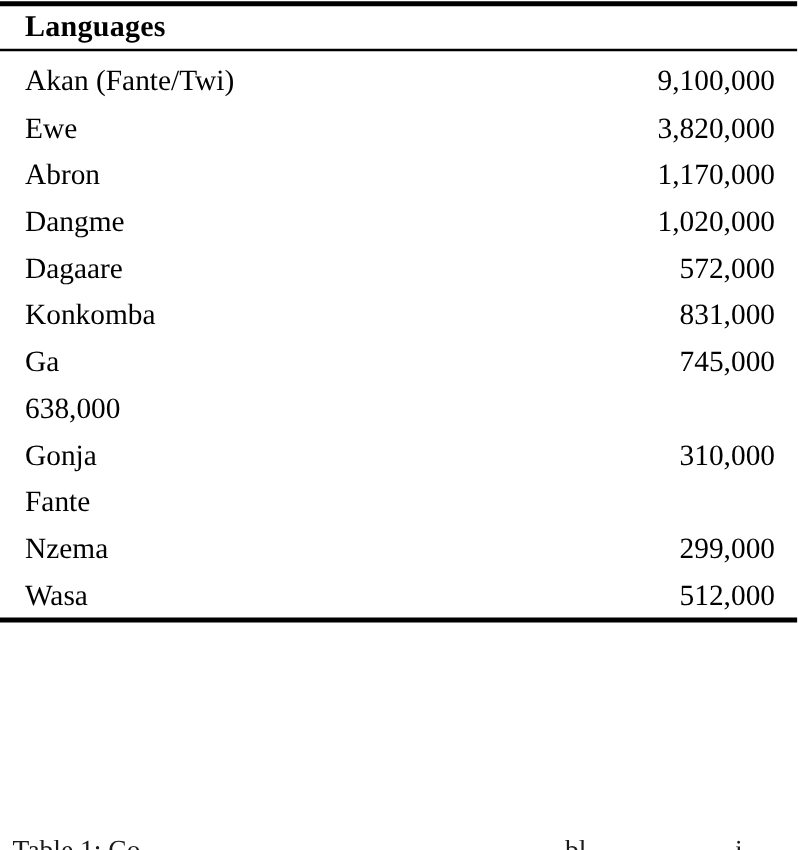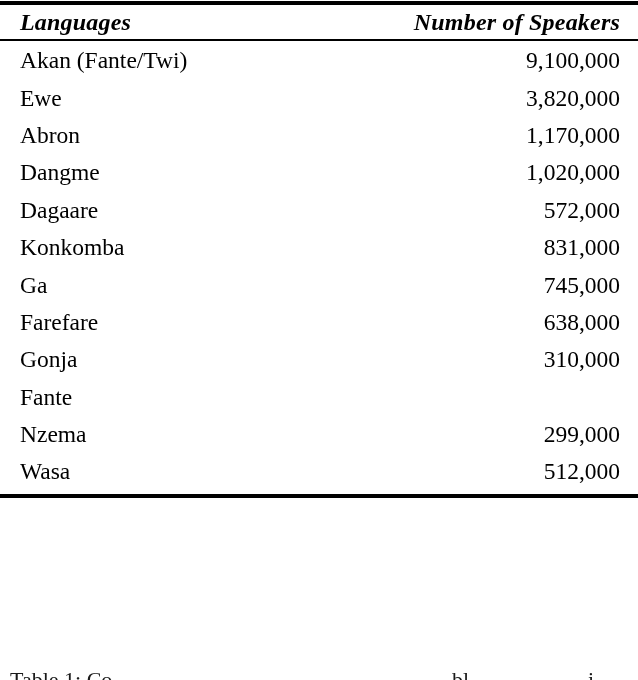--- a/index.html
+++ b/index.html
@@ -18,46 +18,44 @@
     box-sizing:border-box;
   }
   .thead{
     display:flex;justify-content:space-between;align-items:center;
     height:34px;
     padding:0 18px 0 20px;
     border-bottom:2.5px solid #000;
     font-weight:bold;
     font-size:24px;
     letter-spacing:0.2px;
-    font-style:italic;
   }
   .tbody{padding:1px 0 3px 0;}
   .row{
-    display:flex;justify-content:space-between;align-items:center;
+    display:flex;justify-content:space-between;align-items:flex-end;
     height:37.4px;
     padding:0 18px 0 20px;
     font-size:23.5px;
   }
   .lang{white-space:nowrap;}
   .num{white-space:nowrap;text-align:right;font-variant-numeric:lining-nums;}
   .caption{
     position:absolute;top:667px;left:0;width:638px;height:13px;
     font-size:22px;color:#1a1a1a;
   }
   .caption .frag{position:absolute;top:0;white-space:nowrap;}
 </style>
 </head>
 <body>
 
 <div class="page">
 
   <div class="tbl">
     <div class="thead">
       <span class="lang">Languages</span>
-      <span class="num">Number of Speakers</span>
     </div>
     <div class="tbody" id="tbody">
         <div class="row">
     <span class="lang">Akan (Fante/Twi)</span>
     <span class="num">9,100,000</span>
   </div>
         <div class="row">
     <span class="lang">Ewe</span>
     <span class="num">3,820,000</span>
   </div>
@@ -75,21 +73,20 @@
   </div>
         <div class="row">
     <span class="lang">Konkomba</span>
     <span class="num">831,000</span>
   </div>
         <div class="row">
     <span class="lang">Ga</span>
     <span class="num">745,000</span>
   </div>
         <div class="row">
-    <span class="lang">Farefare</span>
     <span class="num">638,000</span>
   </div>
         <div class="row">
     <span class="lang">Gonja</span>
     <span class="num">310,000</span>
   </div>
         <div class="row">
     <span class="lang">Fante</span>
   </div>
         <div class="row">

